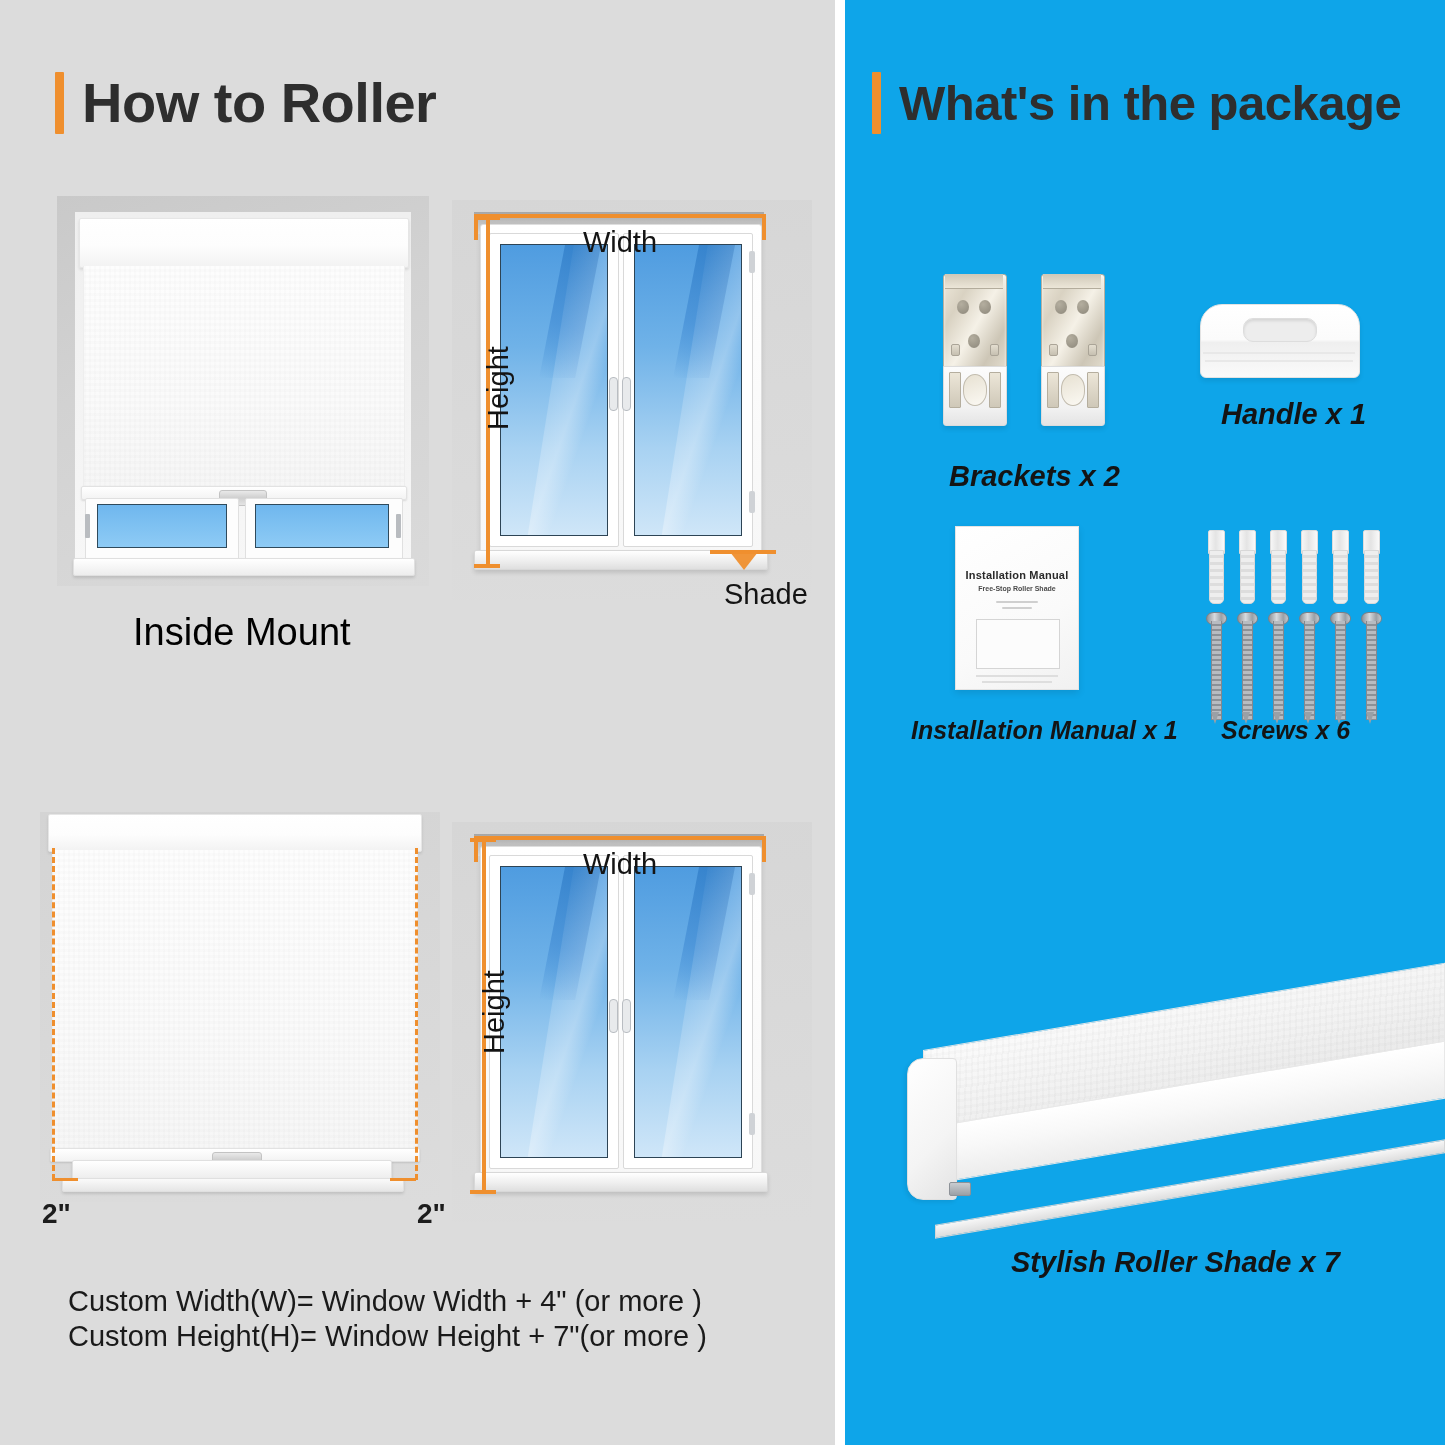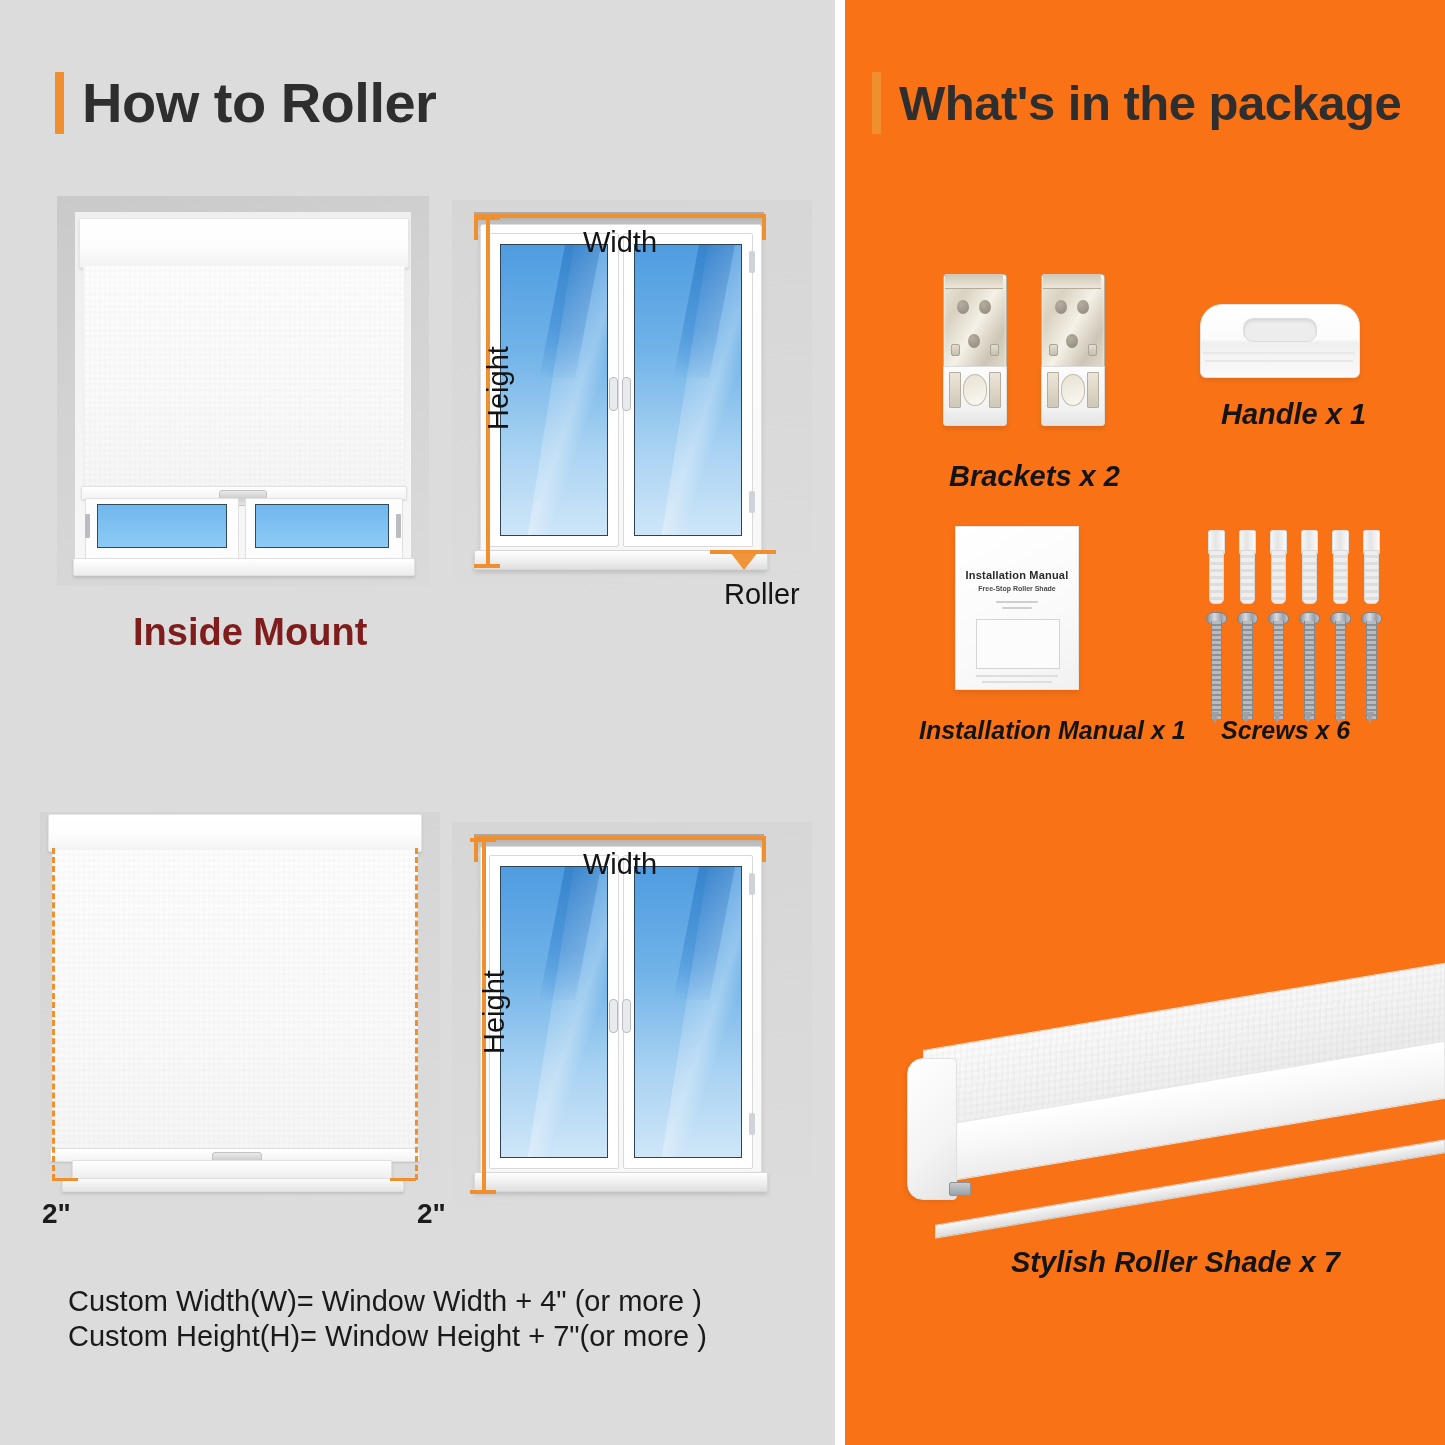--- a/index.html
+++ b/index.html
@@ -15,21 +15,21 @@
   .panel-left{
     position:absolute;left:0;top:0;width:835px;height:1445px;
     background:#dcdcdc;
   }
   .panel-divider{
     position:absolute;left:835px;top:0;width:10px;height:1445px;
     background:#ffffff;
   }
   .panel-right{
     position:absolute;left:845px;top:0;width:600px;height:1445px;
-    background:#f97316;
+    background:#0ea5e9;
   }
 
   
   .heading{position:absolute;display:flex;align-items:center;}
   .accent-bar{
     width:9px;height:62px;background:#ef8f2e;border-radius:1px;
     margin-right:18px;flex:0 0 auto;
   }
   .heading-text{
     font-size:56px;font-weight:bold;color:#2e2e2e;
@@ -161,21 +161,21 @@
   }
   .m-label.rot{transform:rotate(-90deg);transform-origin:left top;}
   .depth-wedge{
     position:absolute;width:0;height:0;
     border-left:14px solid transparent;border-right:14px solid transparent;
     border-top:18px solid #ef8f2e;opacity:.95;
   }
 
   
   .mount-title{
-    position:absolute;font-size:38px;font-weight:bold;color:#7f1d1d;
+    position:absolute;font-size:38px;font-weight:normal;color:#000000;
     white-space:nowrap;
   }
   .mount-lines{position:absolute;}
   .mount-lines div{
     font-size:29px;color:#1a1a1a;line-height:1.22;white-space:nowrap;
   }
 
   
   .pkg-label{
     position:absolute;font-size:25px;font-weight:bold;font-style:italic;
@@ -397,21 +397,21 @@
       <div class="m-cap-v" style="left:310px;top:14px;"></div>
       <div class="m-label" style="left:168px;top:26px;transform:translateX(-50%);">Width</div>
 
       <div class="m-line-v" style="left:34px;top:16px;height:352px;"></div>
       <div class="m-cap-h" style="left:22px;top:16px;"></div>
       <div class="m-cap-h" style="left:22px;top:364px;"></div>
       <div class="m-label rot" style="left:30px;top:230px;">Height</div>
 
       <div class="m-line-h" style="left:258px;top:350px;width:66px;"></div>
       <div class="depth-wedge" style="left:278px;top:352px;"></div>
-      <div class="m-label" style="left:272px;top:378px;">Roller</div>
+      <div class="m-label" style="left:272px;top:378px;">Shade</div>
     </div>
 
     <div class="mount-title" style="left:133px;top:611px;">Inside Mount</div>
 
     <div class="shadewin" style="left:40px;top:812px;width:400px;height:390px;">
       <div class="wall-recess" style="background:linear-gradient(170deg,#d4d4d4,#dcdcdc);"></div>
 
       <div class="valance" style="left:8px;top:2px;width:372px;height:36px;"></div>
       <div class="shade-fabric" style="left:12px;top:38px;width:364px;height:300px;"></div>
       <div class="bottom-rail" style="left:10px;top:336px;width:368px;height:12px;"></div>
@@ -518,21 +518,21 @@
     <div>
       <div class="manual-sheet" style="left:110px;top:526px;width:122px;height:162px;">
         <div class="manual-title" style="top:42px;">Installation Manual</div>
         <div class="manual-sub" style="top:58px;">Free-Stop Roller Shade</div>
         <div class="manual-scribble" style="left:40px;top:74px;width:42px;"></div>
         <div class="manual-scribble" style="left:46px;top:80px;width:30px;"></div>
         <div class="manual-box" style="left:20px;top:92px;width:82px;height:48px;"></div>
         <div class="manual-foot" style="left:20px;top:148px;width:82px;"></div>
         <div class="manual-foot" style="left:26px;top:154px;width:70px;"></div>
       </div>
-      <div class="pkg-label" style="left:66px;top:716px;margin-left:8px;">Installation Manual x 1</div>
+      <div class="pkg-label" style="left:66px;top:716px;">Installation Manual x 1</div>
     </div>
 
     <div>
       <div class="anchor" style="left:361px;top:530px;">
           <div class="an-collar"></div>
           <div class="an-body"></div>
         </div>
       <div class="anchor" style="left:392px;top:530px;">
           <div class="an-collar"></div>
           <div class="an-body"></div>

